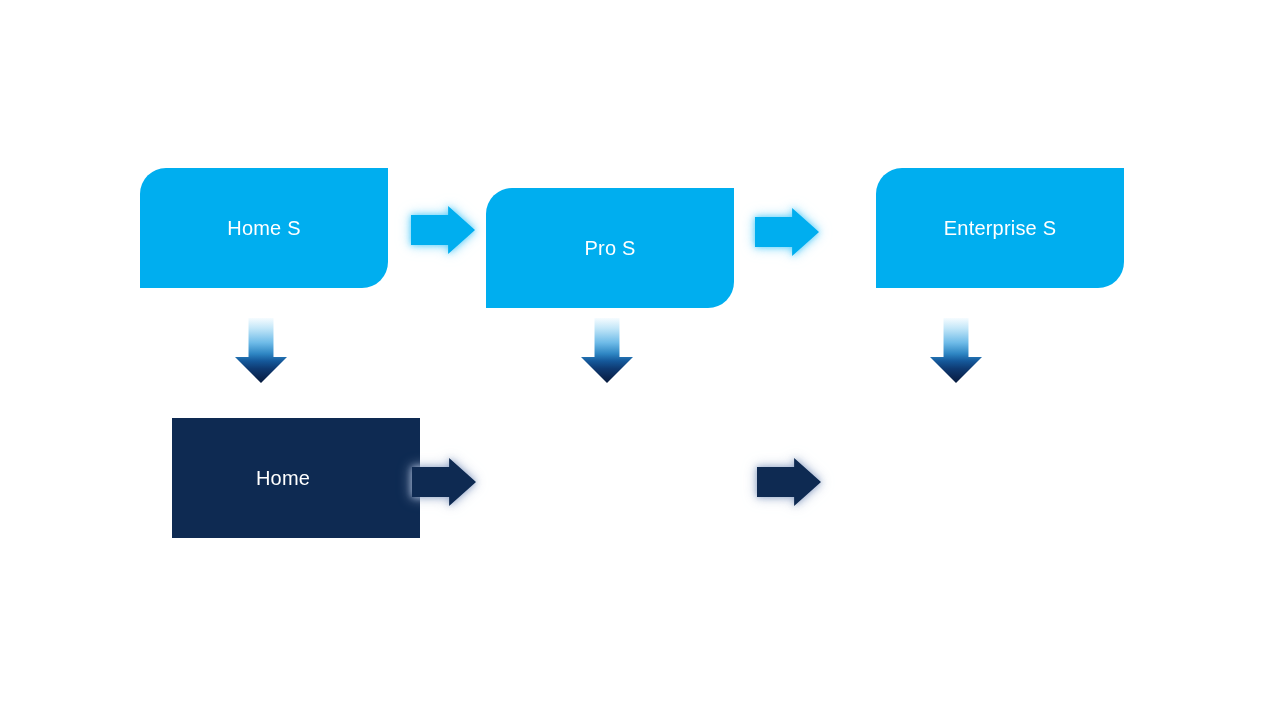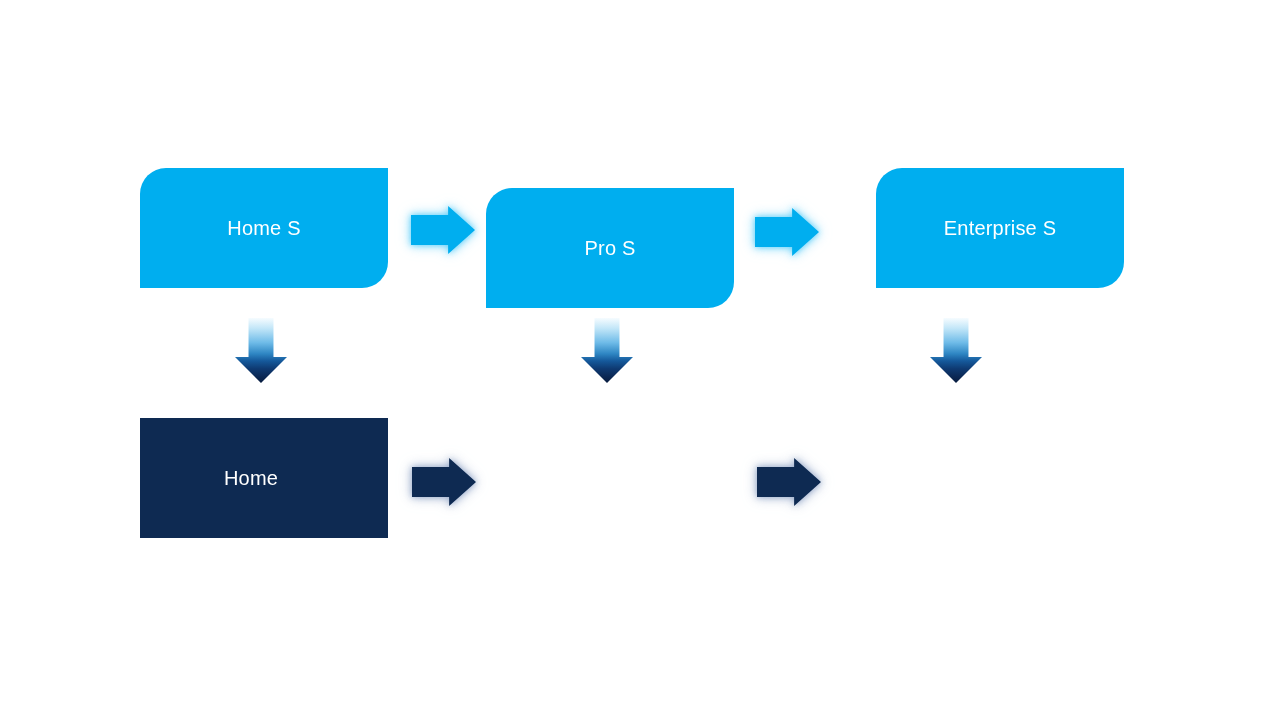--- a/index.html
+++ b/index.html
@@ -29,20 +29,21 @@
     letter-spacing: 0.2px;
     text-align: right;
   }
   .node.top {
     background: #00AEEF;
     border-radius: 26px 0 26px 0;
   }
   .node.bottom {
     background: #0E2A52;
     padding-right: 26px; 
+    margin-left: 32px;
   }
   
   .rarrow {
     position: absolute;
     width: 64px;
     height: 48px;
   }
   .rarrow .shape {
     width: 100%;
     height: 100%;

